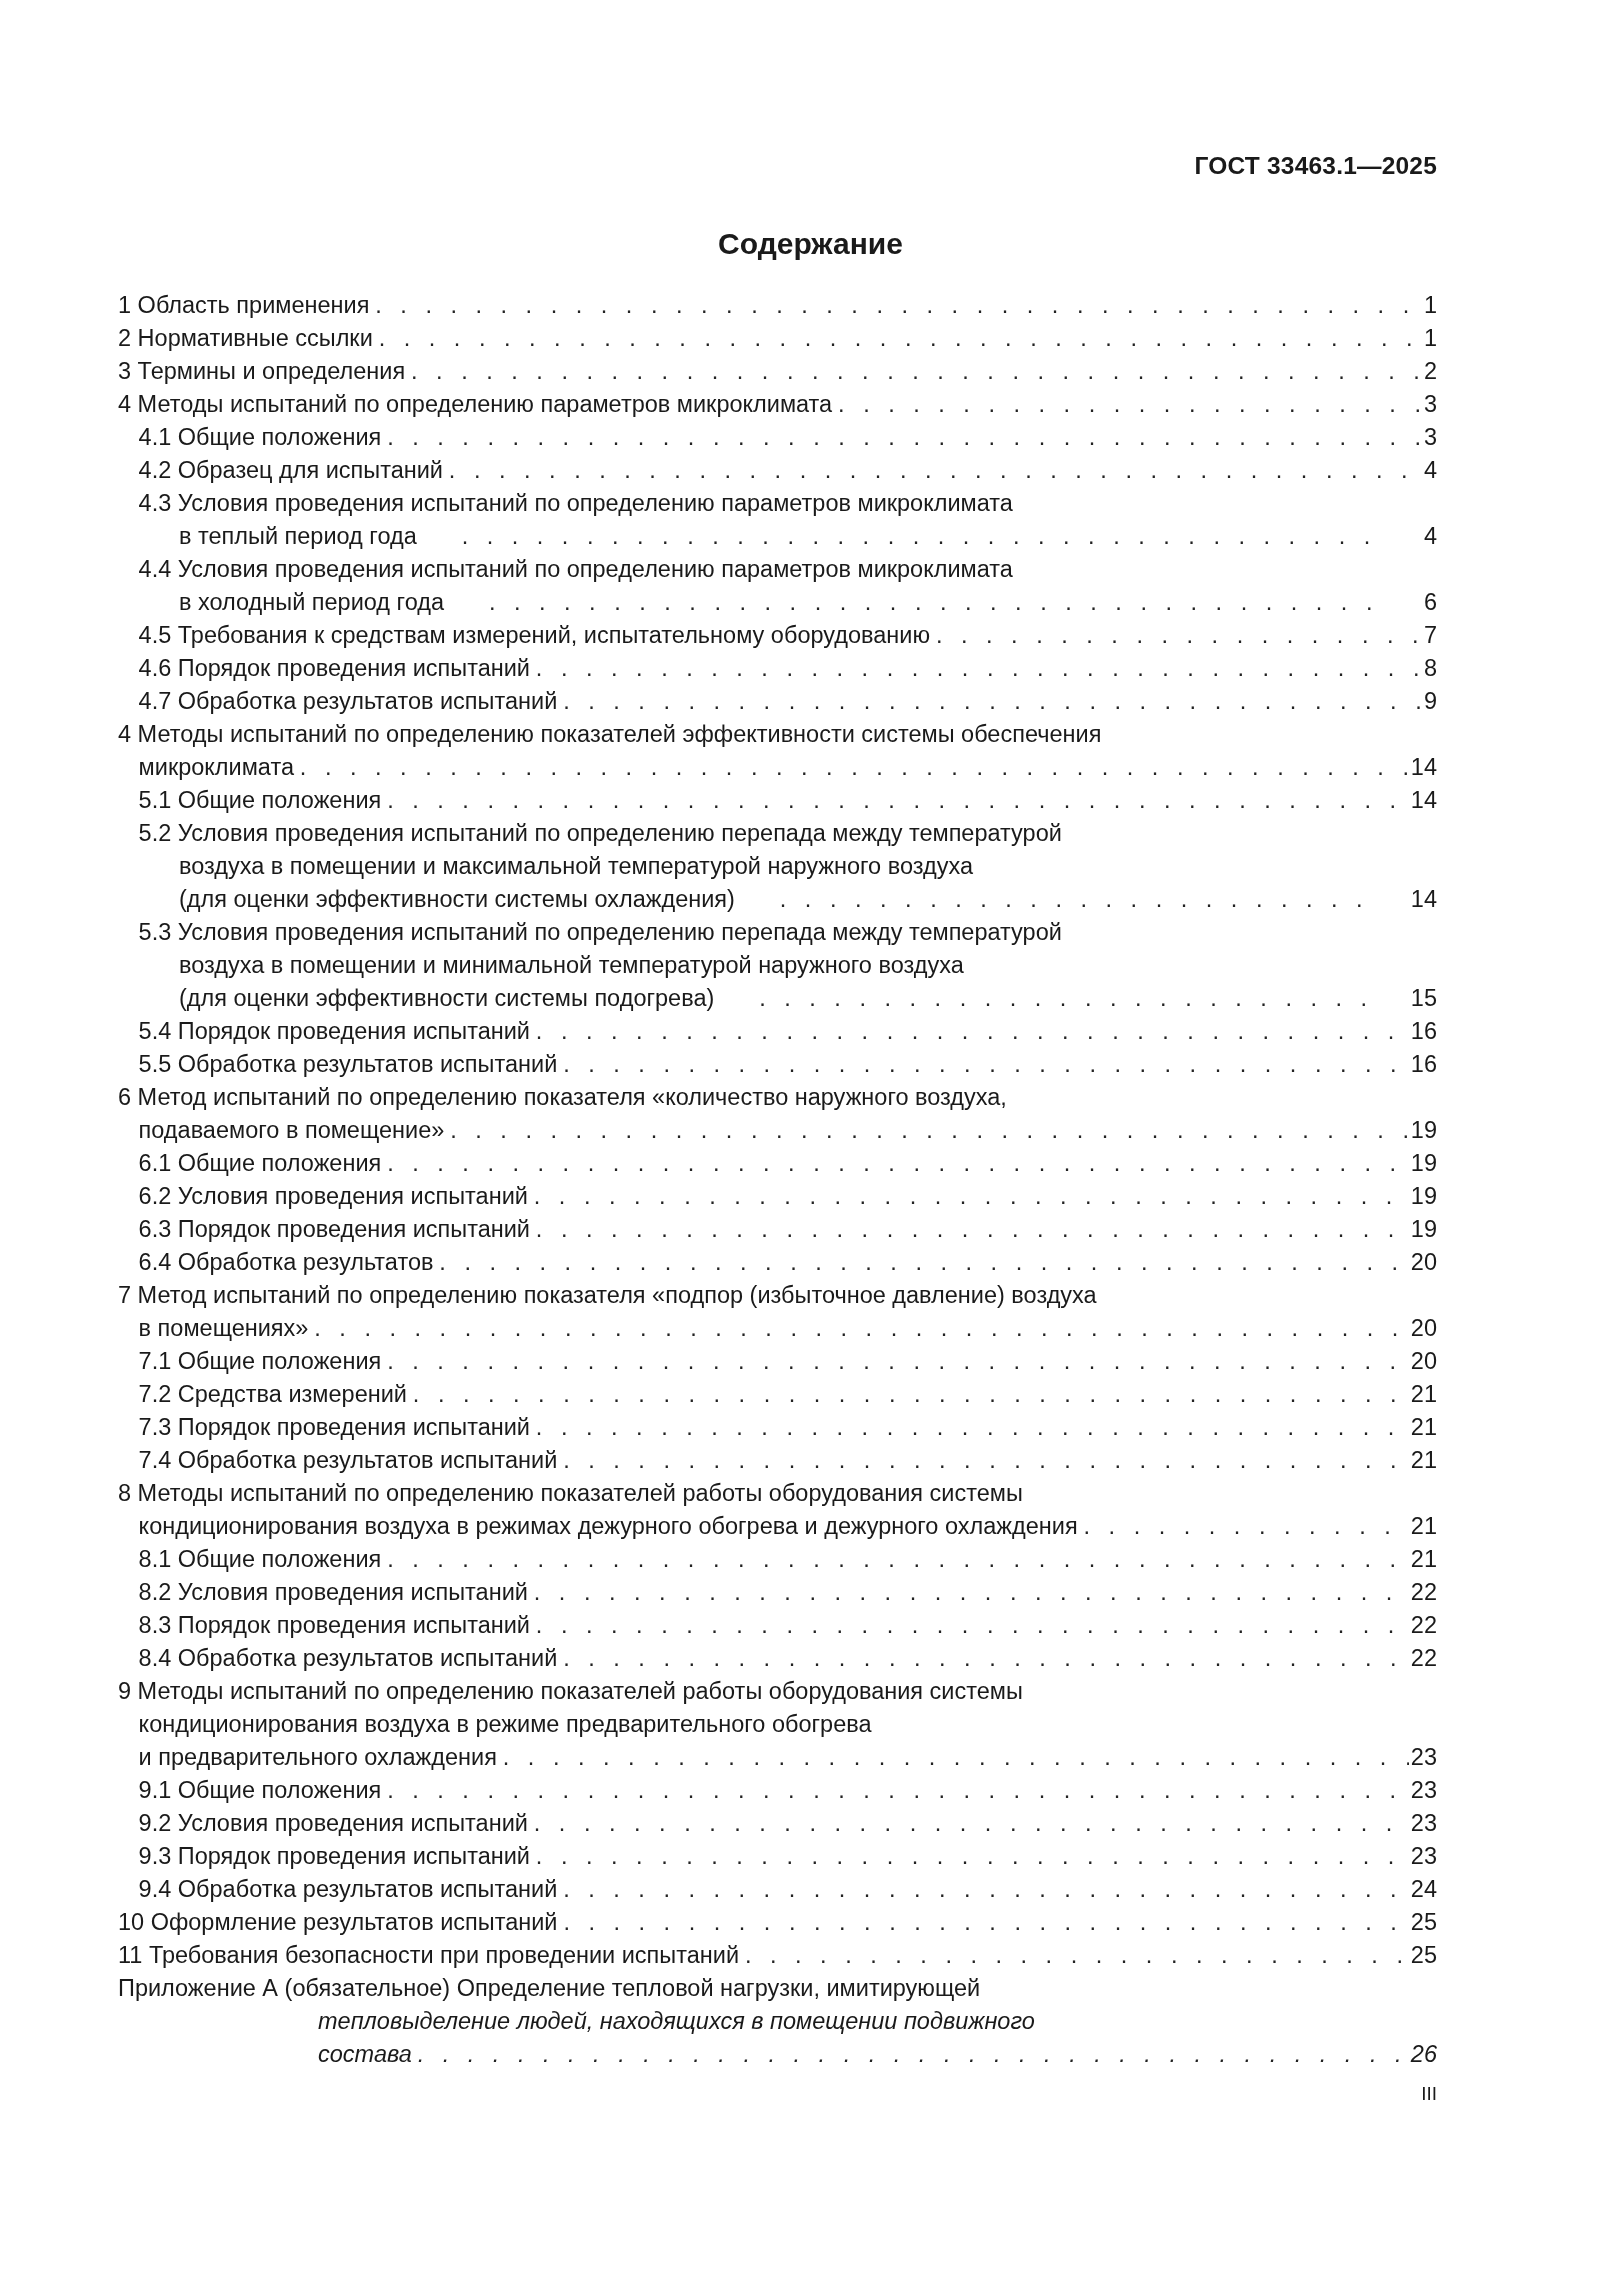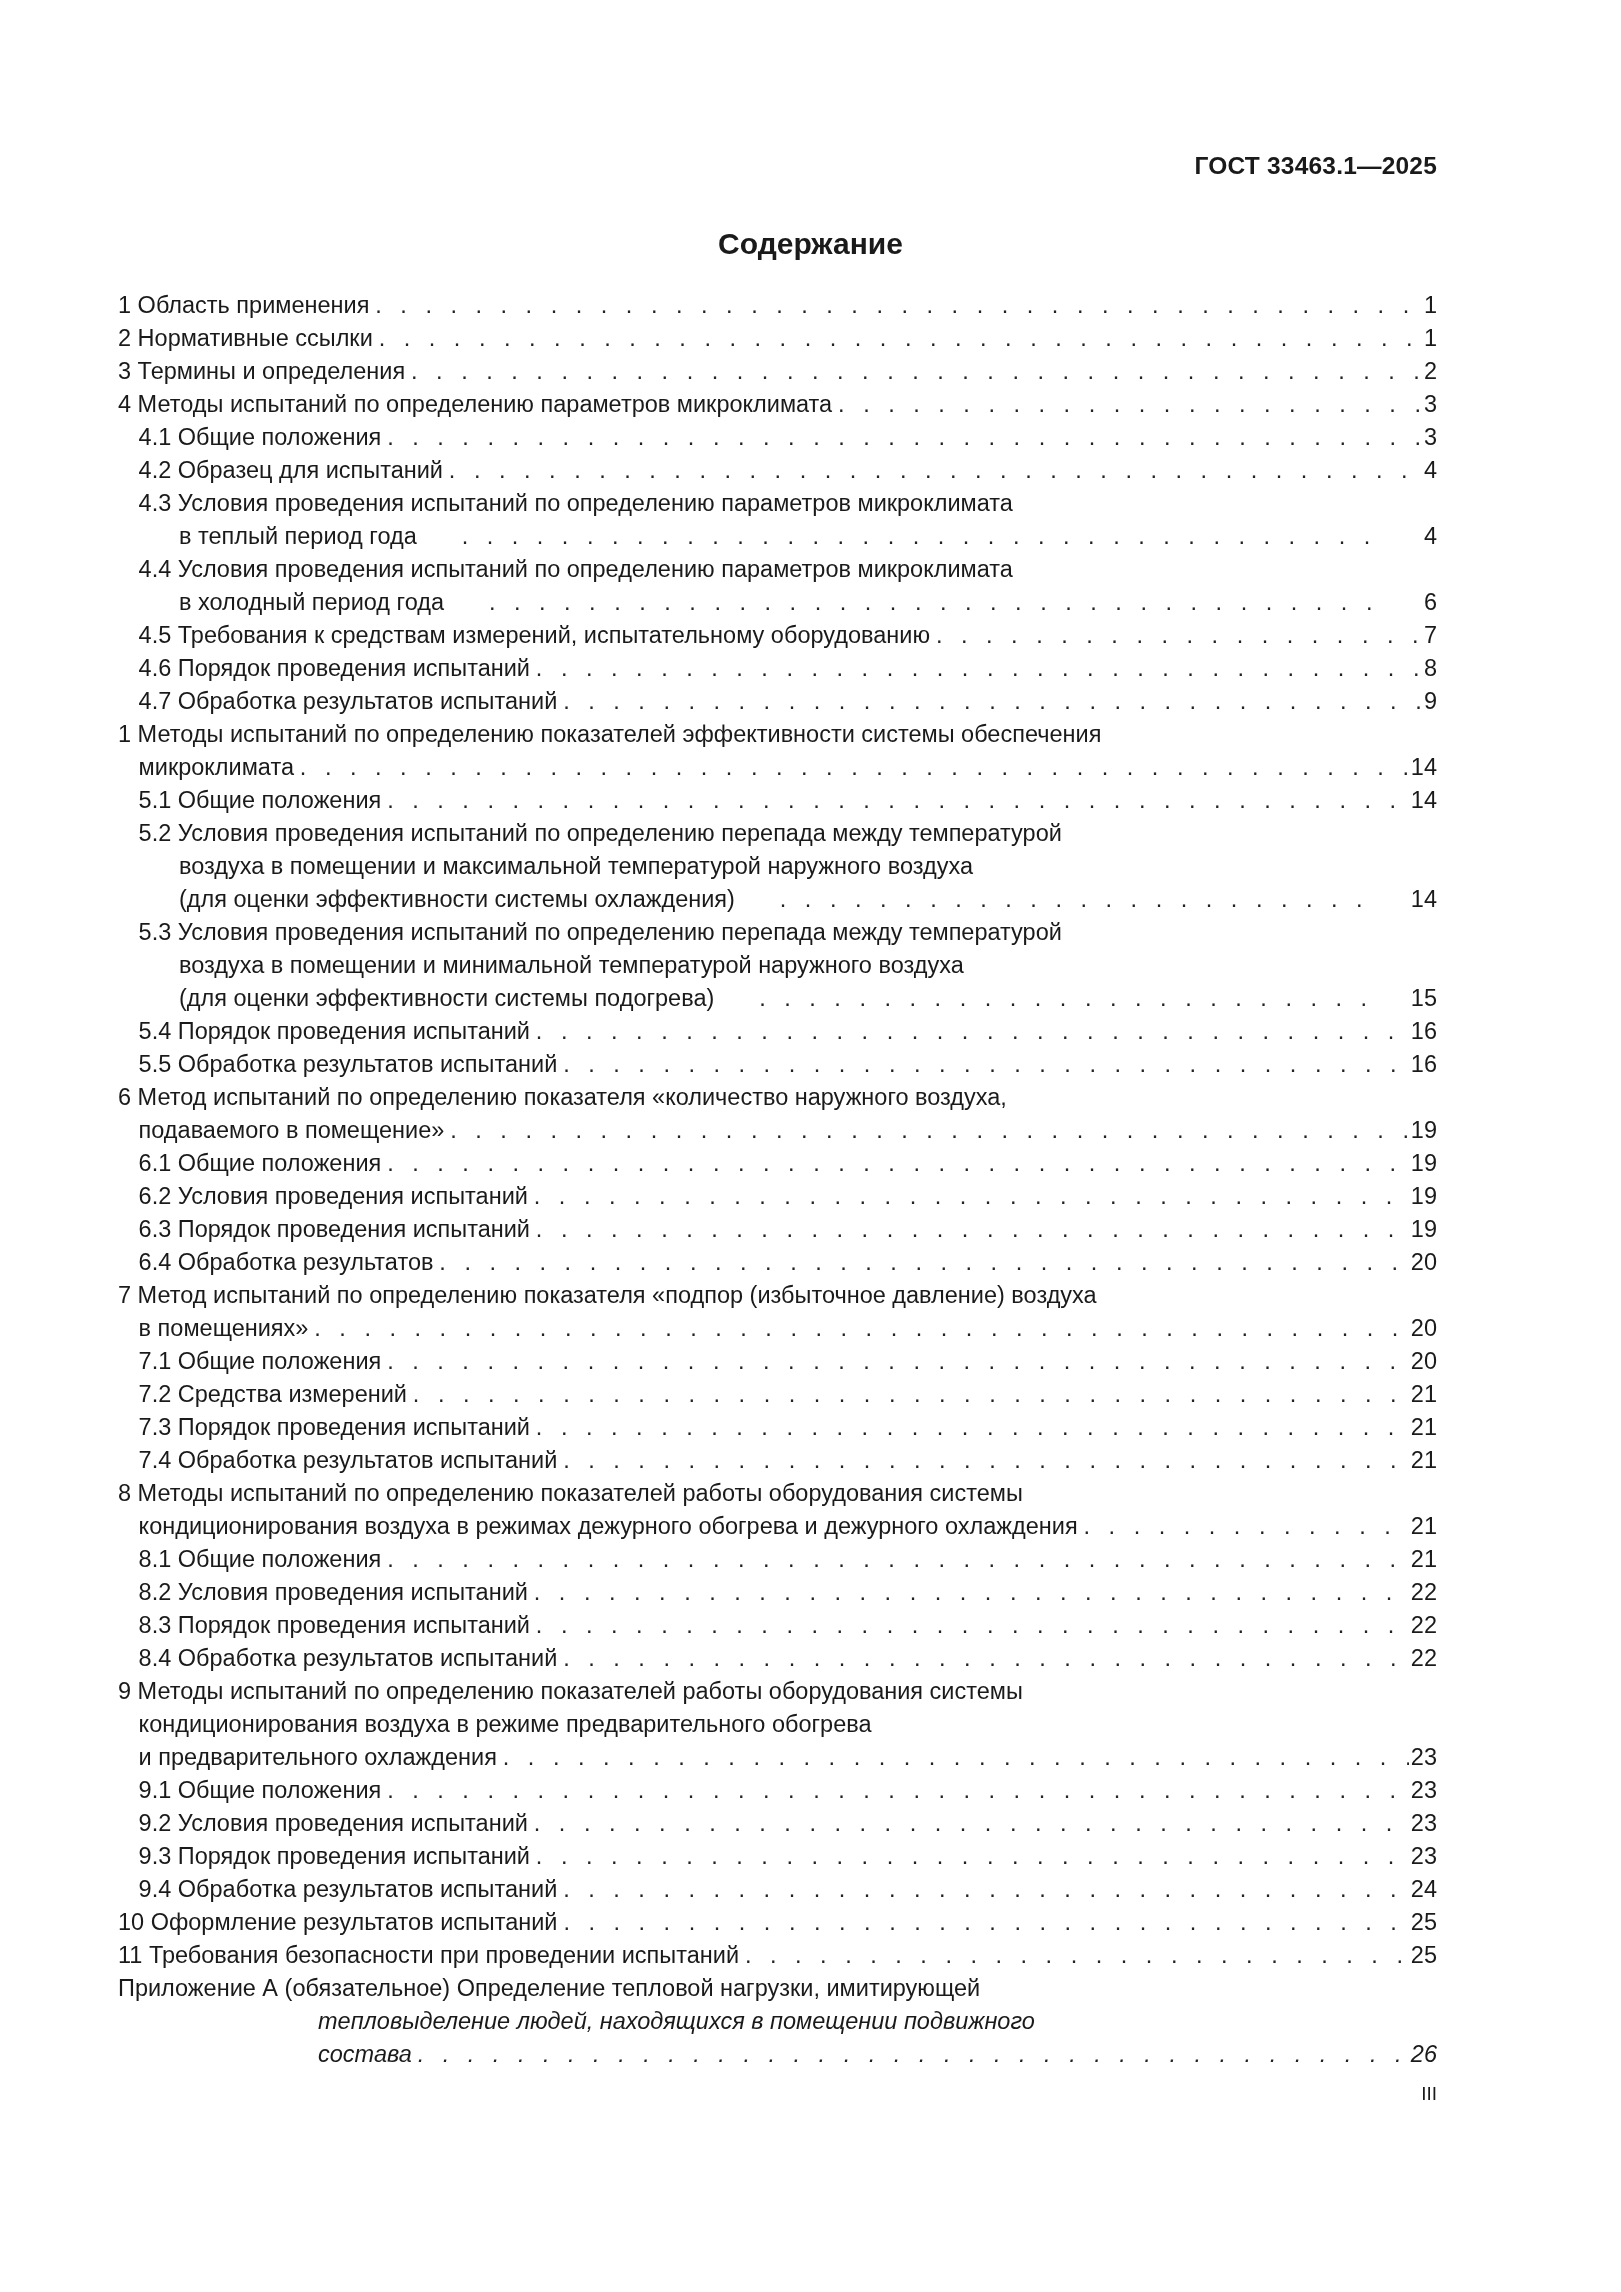--- a/index.html
+++ b/index.html
@@ -96,21 +96,21 @@
       <span class="txt">4.6 Порядок проведения испытаний</span>
       <span class="leader">. . . . . . . . . . . . . . . . . . . . . . . . . . . . . . . . . . . . . . . . . . . . . . . . . . . . . . . . . . . . . . . . . . . . . . . . . . . . . . . . . . . . . . . . . . . . . . . . . . . . . . . . . . . . . . . . . . . . . . . . . . . . . . . . .</span>
       <span class="pg">8</span>
     </div>
     <div class="line ind1">
       <span class="txt">4.7 Обработка результатов  испытаний</span>
       <span class="leader">. . . . . . . . . . . . . . . . . . . . . . . . . . . . . . . . . . . . . . . . . . . . . . . . . . . . . . . . . . . . . . . . . . . . . . . . . . . . . . . . . . . . . . . . . . . . . . . . . . . . . . . . . . . . . . . . . . . . . . . . . . . . . . . . .</span>
       <span class="pg">9</span>
     </div>
     <div class="line ind0">
-      <span class="txt">1 Методы испытаний по определению показателей эффективности системы обеспечения</span>
+      <span class="txt">4 Методы испытаний по определению показателей эффективности системы обеспечения</span>
     </div>
     <div class="line ind0c">
       <span class="txt">микроклимата</span>
       <span class="leader">. . . . . . . . . . . . . . . . . . . . . . . . . . . . . . . . . . . . . . . . . . . . . . . . . . . . . . . . . . . . . . . . . . . . . . . . . . . . . . . . . . . . . . . . . . . . . . . . . . . . . . . . . . . . . . . . . . . . . . . . . . . . . . . . .</span>
       <span class="pg">14</span>
     </div>
     <div class="line ind1">
       <span class="txt">5.1 Общие положения</span>
       <span class="leader">. . . . . . . . . . . . . . . . . . . . . . . . . . . . . . . . . . . . . . . . . . . . . . . . . . . . . . . . . . . . . . . . . . . . . . . . . . . . . . . . . . . . . . . . . . . . . . . . . . . . . . . . . . . . . . . . . . . . . . . . . . . . . . . . .</span>
       <span class="pg">14</span>

